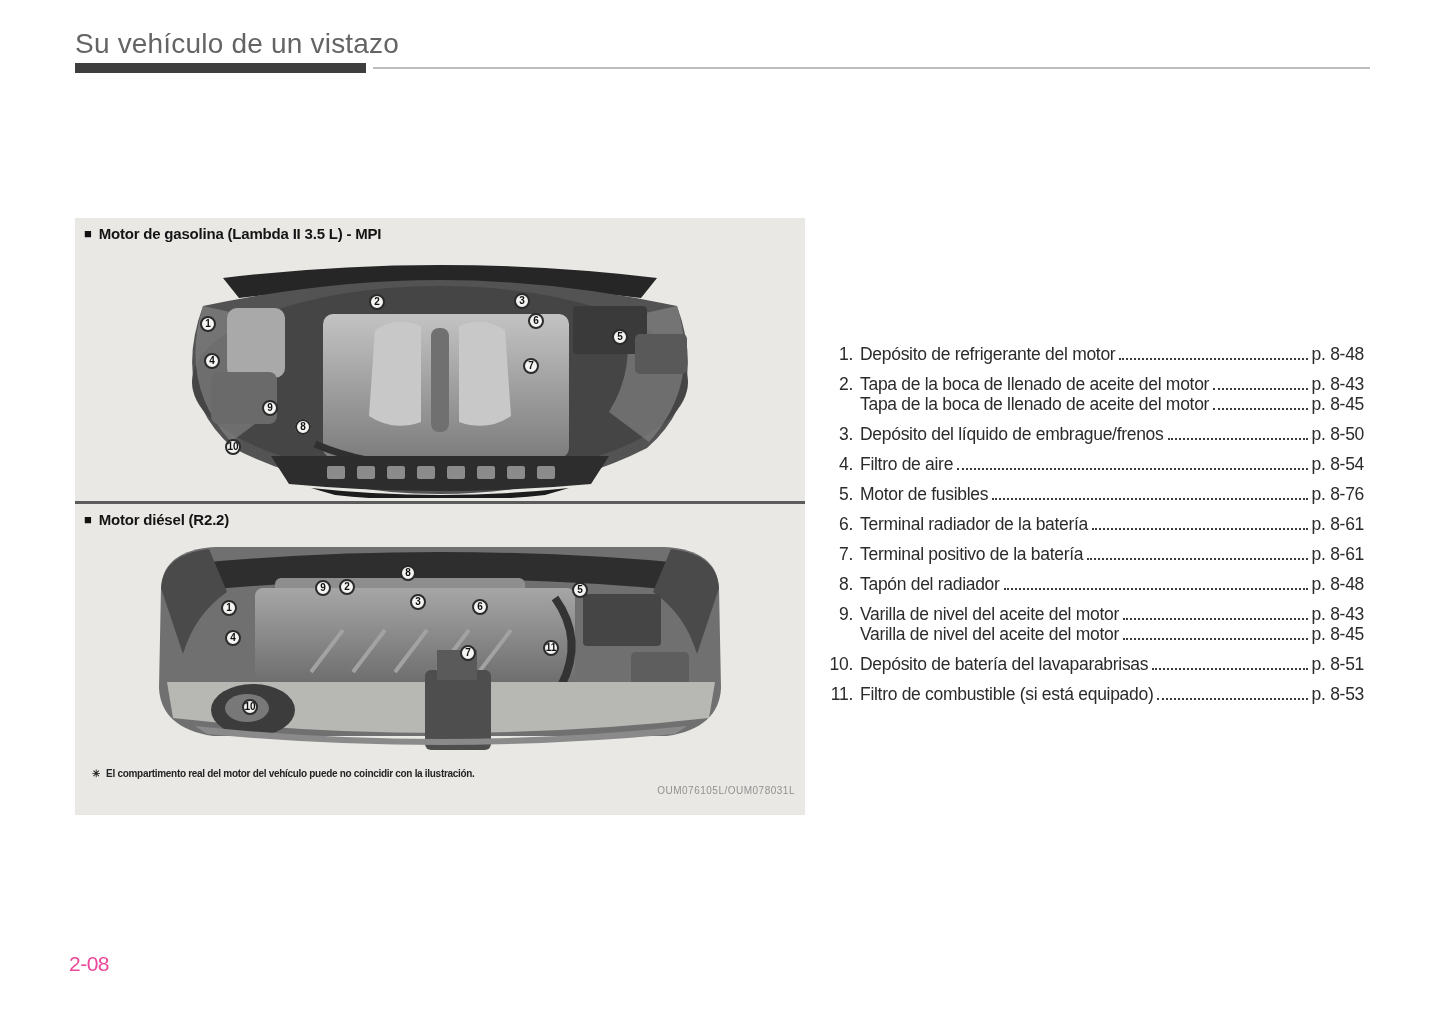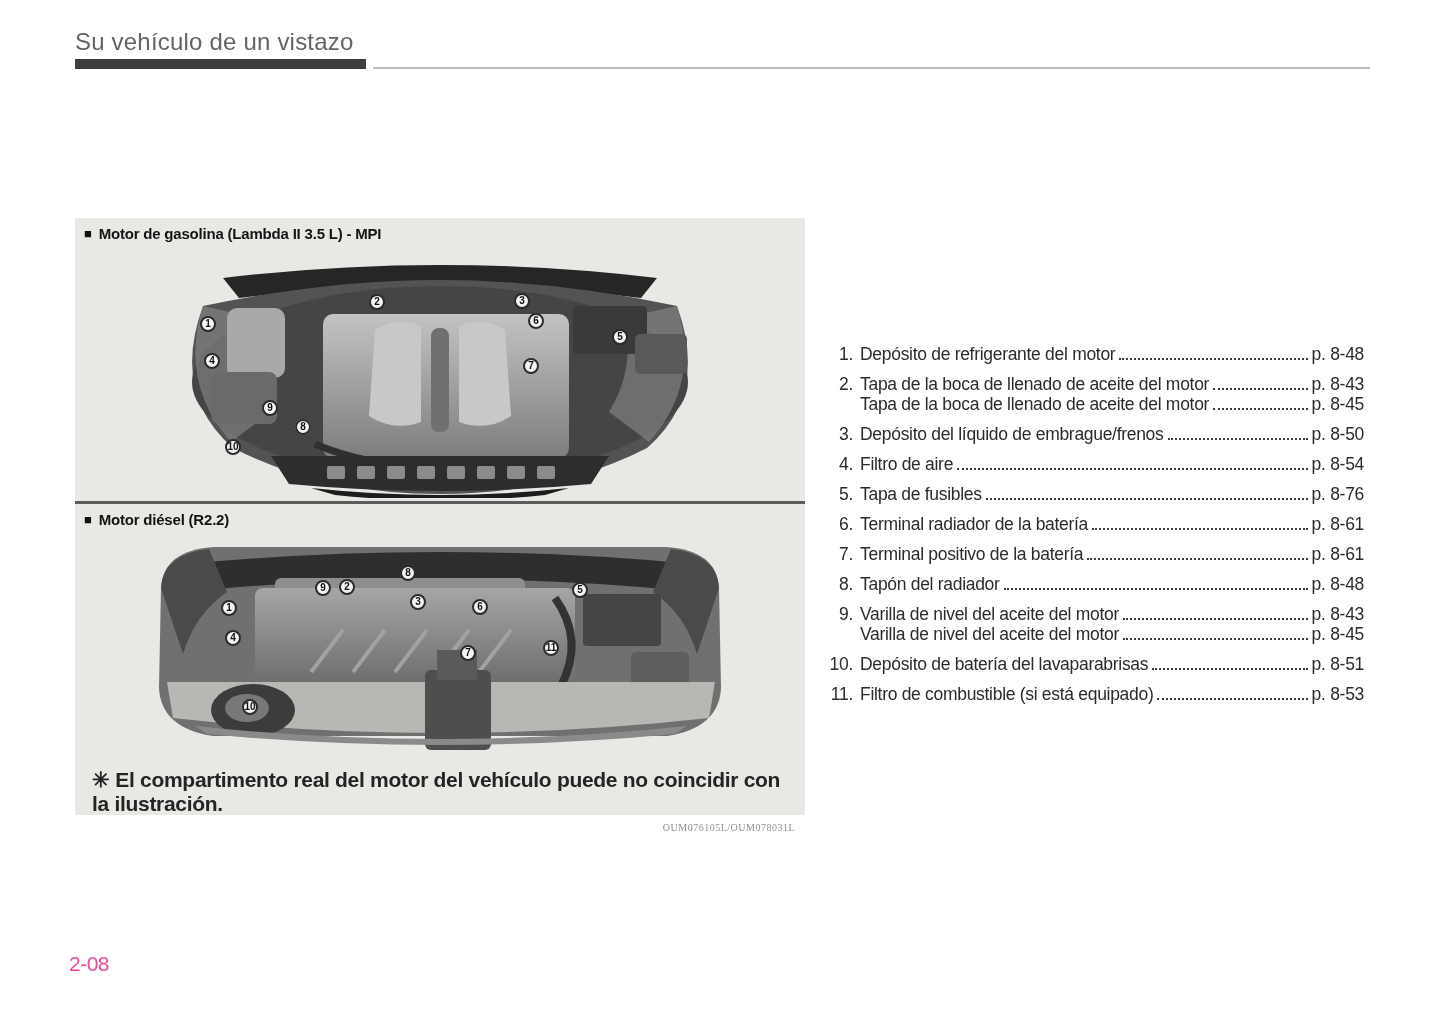--- a/index.html
+++ b/index.html
@@ -3,48 +3,48 @@
 <meta charset="utf-8">
 <style>
   * { margin:0; padding:0; box-sizing:border-box; }
   html,body { background:#ffffff; }
   body {
     width:1445px; height:1019px; position:relative; overflow:hidden;
     font-family:"Liberation Sans", sans-serif; color:#2a2a2a;
   }
   
   .header { position:absolute; top:28px; left:75px; right:75px; }
-  .title  { font-size:24px; font-weight:400; color:#646464; letter-spacing:0.2px; }
+  .title  { font-size:28px; font-weight:400; color:#646464; letter-spacing:0.2px; }
   .title-bar { width:291px; height:10px; background:#3e3e3e; margin-top:3px; }
   .header-rule { position:absolute; left:298px; top:39px; right:0; height:2px; background:#bdbdbd; }
 
   
   .figure-panel {
     position:absolute; left:75px; top:218px; width:730px; height:597px;
     background:#e9e8e5;
   }
   .fig-label {
     display:flex; align-items:center; gap:7px;
     font-size:15px; font-weight:bold; color:#141414;
     padding:7px 0 2px 9px; letter-spacing:-0.2px;
   }
   .fig-label .marker { font-size:13px; line-height:1; color:#111; }
   .illus { position:relative; width:730px; }
   .illus-gas { height:254px; }
   .illus-diesel { height:226px; }
   .illus svg { display:block; width:100%; height:100%; }
   .fig-divider { height:3px; background:#5c5c5c; margin-top:3px; }
   .fig-note {
-    font-size:21px; font-weight:bold; color:#242424;
+    font-size:10px; font-weight:bold; color:#242424;
     padding:12px 8px 0 17px; letter-spacing:-0.3px;
   }
   .fig-note .note-marker { margin-right:6px; font-weight:bold; }
   .fig-code {
     text-align:right; font-size:10px; color:#919191;
-    padding:6px 10px 0 8px; letter-spacing:0.5px;font-family:Liberation Serif, serif;
+    padding:6px 10px 0 8px; letter-spacing:0.5px;
   }
   .callout {
     position:absolute; width:16px; height:16px; border-radius:50%;
     background:#f4f4f2; border:2px solid #2b2b2b; color:#111;
     font-size:10px; font-weight:bold; line-height:12px; text-align:center;
     transform:translate(-50%,-50%);
   }
 
   
   .parts-list { position:absolute; left:818px; top:344px; width:546px; }
@@ -220,21 +220,21 @@
       <div class="parts-row">
         <span class="parts-num">4.</span>
         <span class="parts-txt">Filtro de aire</span>
         <span class="parts-leader"></span>
         <span class="parts-page">p. 8-54</span>
       </div>
     </div>
     <div class="parts-item">
       <div class="parts-row">
         <span class="parts-num">5.</span>
-        <span class="parts-txt">Tapa de fusibles</span>
+        <span class="parts-txt">Motor de fusibles</span>
         <span class="parts-leader"></span>
         <span class="parts-page">p. 8-76</span>
       </div>
     </div>
     <div class="parts-item">
       <div class="parts-row">
         <span class="parts-num">6.</span>
         <span class="parts-txt">Terminal radiador de la batería</span>
         <span class="parts-leader"></span>
         <span class="parts-page">p. 8-61</span>

